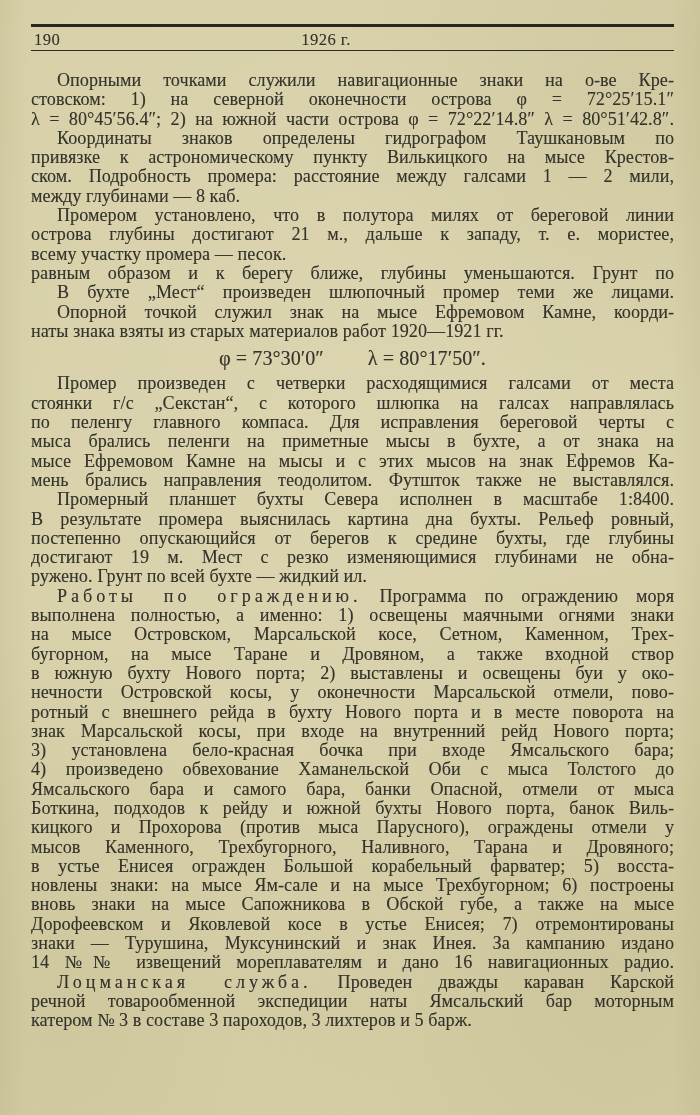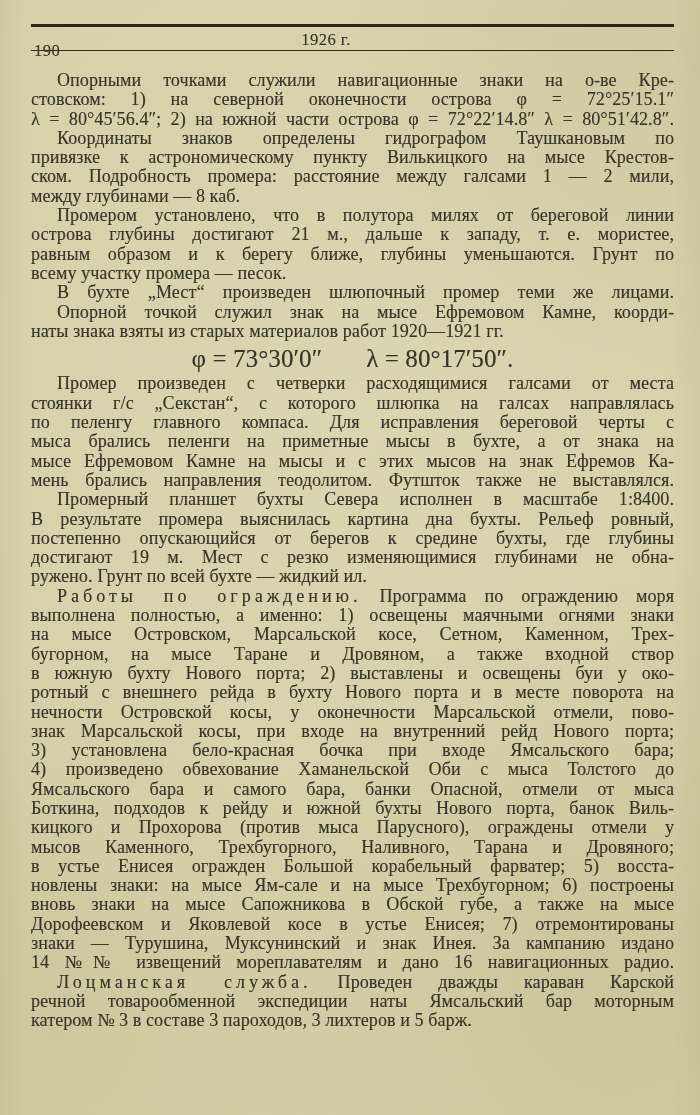--- a/index.html
+++ b/index.html
@@ -25,21 +25,21 @@
   }
   
   .pagehead {
     border-top: 3px solid #27261f;
     border-bottom: 1.5px solid #2d2c25;
     position: relative;
     height: 23px;
     margin-bottom: 20px;
   }
   .pagehead .pnum {
-    position: absolute; left: 3px; top: 14px;
+    position: absolute; left: 3px; top: 3px;
     font-size: 16.5px; letter-spacing: 0.5px;
   }
   .pagehead .pyear {
     position: absolute; left: 0; right: 53px; top: 3px;
     text-align: center; font-size: 16.5px; letter-spacing: 0.5px;
   }
   
   .textbody {
     font-size: 18px;
     line-height: 19.3px;
@@ -55,21 +55,21 @@
   }
   .ln.first { text-indent: 26px; }
   .ln.end { text-align-last: left; }
   .heading { letter-spacing: 4px; word-spacing: 5px; }
   .formula {
     text-align: center;
     margin: 8px 0 6px 0;
     height: 19.3px;
   }
   .formula .lam { margin-left: 44px; }
-  .formula .sym { font-size: 25px; }
+  .formula .sym { font-size: 20px; }
 </style>
 </head>
 <body>
 
 <div class="page">
 
   <div class="pagehead">
     <span class="pnum">190</span>
     <span class="pyear">1926 г.</span>
   </div>
@@ -86,22 +86,22 @@
     <div class="para">
       <div class="ln first">Координаты знаков определены гидрографом Таушкановым по</div>
       <div class="ln">привязке к астрономическому пункту Вилькицкого на мысе Крестов-</div>
       <div class="ln">ском. Подробность промера: расстояние между галсами 1 — 2 мили,</div>
       <div class="ln end">между глубинами — 8 каб.</div>
     </div>
 
     <div class="para">
       <div class="ln first">Промером установлено, что в полутора милях от береговой линии</div>
       <div class="ln">острова глубины достигают 21 м., дальше к западу, т. е. мористее,</div>
+      <div class="ln end">всему участку промера — песок.</div>
       <div class="ln">равным образом и к берегу ближе, глубины уменьшаются. Грунт по</div>
-      <div class="ln end">всему участку промера — песок.</div>
     </div>
 
     <div class="para">
       <div class="ln first">В бухте „Мест“ произведен шлюпочный промер теми же лицами.</div>
     </div>
 
     <div class="para">
       <div class="ln first">Опорной точкой служил знак на мысе Ефремовом Камне, коорди-</div>
       <div class="ln end">наты знака взяты из старых материалов работ 1920—1921 гг.</div>
     </div>
@@ -128,22 +128,22 @@
     </div>
 
     <div class="para">
       <div class="ln first">
         <span class="heading">Работы по ограждению.</span> <span>Программа по ограждению моря</span>
       </div>
       <div class="ln">выполнена полностью, а именно: 1) освещены маячными огнями знаки</div>
       <div class="ln">на мысе Островском, Марсальской косе, Сетном, Каменном, Трех-</div>
       <div class="ln">бугорном, на мысе Таране и Дровяном, а также входной створ</div>
       <div class="ln">в южную бухту Нового порта; 2) выставлены и освещены буи у око-</div>
+      <div class="ln">нечности Островской косы, у оконечности Марсальской отмели, пово-</div>
       <div class="ln">ротный с внешнего рейда в бухту Нового порта и в месте поворота на</div>
-      <div class="ln">нечности Островской косы, у оконечности Марсальской отмели, пово-</div>
       <div class="ln">знак Марсальской косы, при входе на внутренний рейд Нового порта;</div>
       <div class="ln">3) установлена бело-красная бочка при входе Ямсальского бара;</div>
       <div class="ln">4) произведено обвехование Хаманельской Оби с мыса Толстого до</div>
       <div class="ln">Ямсальского бара и самого бара, банки Опасной, отмели от мыса</div>
       <div class="ln">Боткина, подходов к рейду и южной бухты Нового порта, банок Виль-</div>
       <div class="ln">кицкого и Прохорова (против мыса Парусного), ограждены отмели у</div>
       <div class="ln">мысов Каменного, Трехбугорного, Наливного, Тарана и Дровяного;</div>
       <div class="ln">в устье Енисея огражден Большой корабельный фарватер; 5) восста-</div>
       <div class="ln">новлены знаки: на мысе Ям-сале и на мысе Трехбугорном; 6) построены</div>
       <div class="ln">вновь знаки на мысе Сапожникова в Обской губе, а также на мысе</div>

